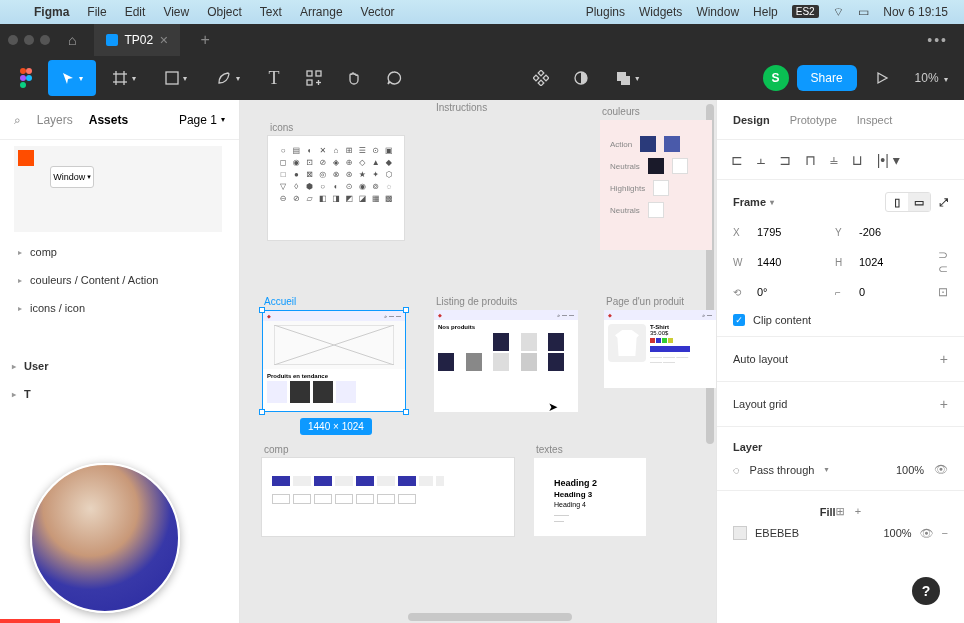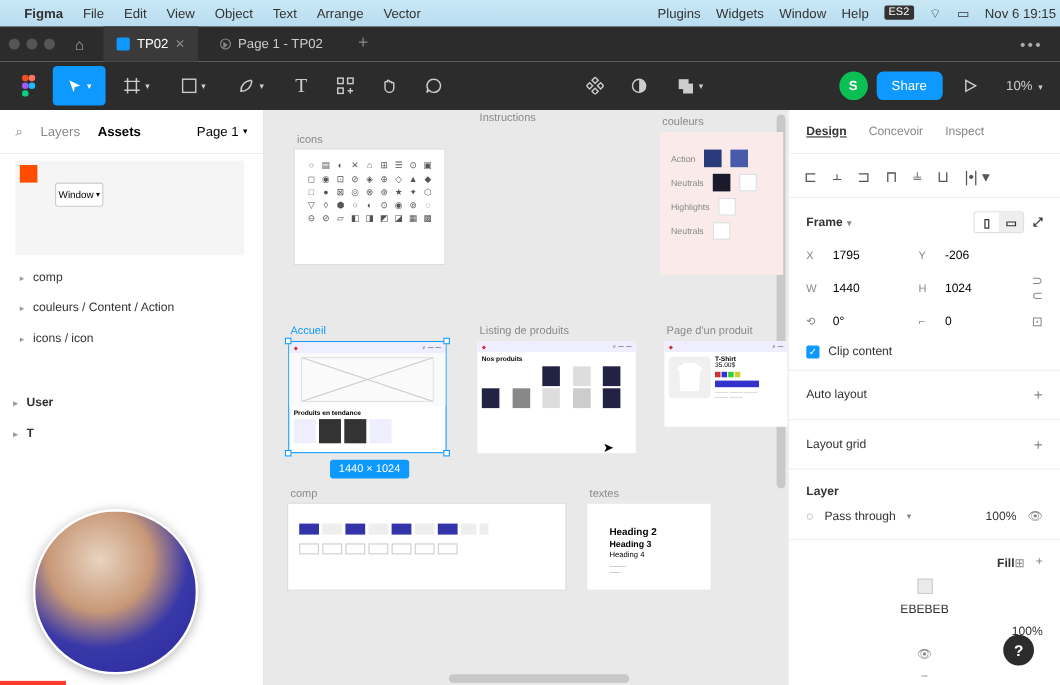--- a/index.html
+++ b/index.html
@@ -1,17 +1,17 @@
 <!DOCTYPE html>
 <html><head>
 <meta charset="utf-8">
 <style>
 * { margin:0; padding:0; box-sizing:border-box; font-family:-apple-system,BlinkMacSystemFont,"Segoe UI",sans-serif; }
 body { width:964px; height:623px; overflow:hidden; background:#fff; position:relative; }
-.menubar { height:24px; background:linear-gradient(#c8e8f5,#b8dcf0); display:flex; align-items:center; padding:0 4px; font-size:12px; color:#333; gap:18px; }
+.menubar { height:24px; background:linear-gradient(#c8e8f5,#b8dcf0); display:flex; align-items:center; padding:0 16px; font-size:12px; color:#333; gap:18px; }
 .menubar .right { margin-left:auto; display:flex; gap:14px; align-items:flex-start; }
 .titlebar { height:32px; background:#2c2c2c; display:flex; align-items:center; padding:0 8px; gap:8px; }
 .traffic { display:flex; gap:6px; }
 .dot { width:10px; height:10px; border-radius:50%; background:#555; }
 .home-icon { color:#aaa; font-size:14px; margin:0 10px; }
 .tab { display:flex; align-items:center; gap:6px; padding:0 12px; height:32px; font-size:12px; color:#ccc; }
 .tab.active { background:#3a3a3a; color:#fff; }
 .tab-ficon { width:12px; height:12px; background:#0d99ff; border-radius:2px; display:inline-block; }
 .tab-picon { width:10px; height:10px; border:1.5px solid #888; border-radius:50%; display:inline-block; position:relative; }
 .tab-picon::after{content:"";position:absolute;left:2px;top:2px;border-left:4px solid #888;border-top:3px solid transparent;border-bottom:3px solid transparent;}
@@ -68,21 +68,21 @@
 .mock { position:absolute; background:#fff; }
 .mock-hdr { height:10px; background:#eef; display:flex; align-items:center; padding:0 4px; font-size:5px; gap:2px; }
 .mock-body { padding:4px; font-size:6px; }
 .prod-grid { display:grid; grid-template-columns:repeat(5,1fr); gap:2px; }
 .prod-item { width:16px; height:18px; background:#eef; }
 .tshirt { width:38px; height:38px; background:#f0f0f0; border-radius:4px; display:flex; align-items:center; justify-content:center; }
 .tshirt::after { content:""; width:24px; height:26px; background:#fff; clip-path:polygon(30% 0,70% 0,100% 20%,90% 30%,85% 100%,15% 100%,10% 30%,0 20%); }
 .textes-box { position:absolute; background:#fff; padding:20px; font-size:8px; }
 .right-panel { width:248px; border-left:1px solid #e6e6e6; font-size:11px; color:#333; }
 .rp-tabs { height:40px; display:flex; align-items:center; padding:0 16px; gap:20px; font-size:11px; border-bottom:1px solid #eee; }
-.rp-tabs .active { font-weight:600;text-decoration:underline; }
+.rp-tabs .active { font-weight:600; }
 .rp-tabs .disabled { color:#888; }
 .align-row { height:40px; display:flex; align-items:center; padding:0 14px; gap:14px; color:#555; border-bottom:1px solid #eee; }
 .align-row span { font-size:14px; }
 .frame-hdr { padding:12px 16px 8px 16px; display:flex; align-items:center; font-weight:600; }
 .frame-hdr .chev { margin-left:4px; font-size:8px; color:#888; }
 .orient-toggle { margin-left:auto; display:flex; border:1px solid #e0e0e0; border-radius:3px; }
 .orient-toggle span { width:22px; height:18px; display:flex; align-items:center; justify-content:center; font-size:11px; }
 .orient-toggle .act { background:#eee; }
 .resize-ic { margin-left:8px; font-size:11px; }
 .prop-row { display:flex; padding:4px 16px; gap:8px; align-items:center; }
@@ -93,21 +93,21 @@
 .clip-row .chk { width:12px; height:12px; background:#0d99ff; border-radius:2px; display:flex; align-items:center; justify-content:center; color:#fff; font-size:9px; }
 .section-row { display:flex; align-items:center; justify-content:space-between; padding:14px 16px; border-bottom:1px solid #eee; font-size:11px; }
 .section-row .plus { color:#888; font-size:14px; }
 .layer-sec { padding:14px 16px; border-bottom:1px solid #eee; }
 .layer-hdr { font-weight:600; margin-bottom:10px; }
 .layer-vals { display:flex; align-items:center; gap:10px; font-size:11px; }
 .layer-vals .chev { font-size:8px; color:#888; }
 .layer-vals .pct { margin-left:auto; }
 .eye { color:#888; }
 .fill-sec { padding:14px 16px; }
-.fill-row { display:flex; align-items:center; gap:8px; margin-top:8px;flex-direction:column; }
+.fill-row { display:flex; align-items:center; gap:8px; margin-top:8px; }
 .fill-sw { width:14px; height:14px; background:#ebebeb; border:1px solid #ccc; }
 .webcam { position:absolute; left:30px; bottom:10px; width:150px; height:150px; border-radius:50%; background:radial-gradient(circle at 40% 30%,#e8d4c0 0%,#c89878 35%,#3838a8 60%,#2828a0 100%); border:2px solid #fff; box-shadow:0 2px 10px rgba(0,0,0,0.3); }
 .red-bar { position:absolute; left:0; bottom:0; width:60px; height:4px; background:#ff3b30; }
 .help-fab { position:absolute; right:24px; bottom:18px; width:28px; height:28px; border-radius:50%; background:#2c2c2c; color:#fff; display:flex; align-items:center; justify-content:center; font-size:14px; font-weight:700; }
 svg { display:block; }
 </style>
 </head>
 <body>
 
 <div class="menubar">
@@ -136,24 +136,20 @@
   <div class="traffic">
     <span class="dot"></span>
     <span class="dot"></span>
     <span class="dot"></span>
   </div>
   <span class="home-icon">⌂</span>
   <div class="tab active">
     <span class="tab-ficon"></span>
     <span>TP02</span>
     <span class="tab-close">✕</span>
-  </div>
-  <div class="tab">
-    <span class="tab-picon"></span>
-    <span>Page 1 - TP02</span>
   </div>
   <span class="tab-add">+</span>
   <span class="more">•••</span>
 </div>
 
 <div class="toolbar">
   <div class="tool figma">
     <svg width="14" height="20" viewBox="0 0 14 20">
         <circle cx="4" cy="3" r="3" fill="#f24e1e"></circle>
         <circle cx="10" cy="3" r="3" fill="#ff7262"></circle>
@@ -483,21 +479,21 @@
       <div style="font-size:7px;margin-top:2px">Heading 4</div>
       <div style="font-size:5px;margin-top:4px;color:#888">———<br>——</div>
     </div>
 
     <span style="position:absolute;left:308px;top:300px;font-size:12px">➤</span>
   </div>
 
   <div class="right-panel">
     <div class="rp-tabs">
       <span class="active">Design</span>
-      <span class="disabled">Concevoir</span>
+      <span class="disabled">Prototype</span>
       <span class="disabled">Inspect</span>
     </div>
     <div class="align-row">
       <span>⊏</span>
       <span>⫠</span>
       <span>⊐</span>
       <span>⊓</span>
       <span>⫨</span>
       <span>⊔</span>
       <span>|•| ▾</span>
@@ -547,21 +543,21 @@
       <div class="layer-hdr">Layer</div>
       <div class="layer-vals">
         <span>◌</span>
         <span>Pass through</span>
         <span class="chev">▾</span>
         <span class="pct">100%</span>
         <span class="eye">👁</span>
       </div>
     </div>
     <div class="fill-sec">
-      <div style="display:flex;justify-content:flex-end;align-items:center">
+      <div style="display:flex;justify-content:center;align-items:center">
         <span style="font-weight:600">Fill</span>
         <span style="display:flex;gap:10px;color:#888">
           <span>⊞</span>
           <span>+</span>
         </span>
       </div>
       <div class="fill-row">
         <span class="fill-sw"></span>
         <span>EBEBEB</span>
         <span style="margin-left:auto">100%</span>

